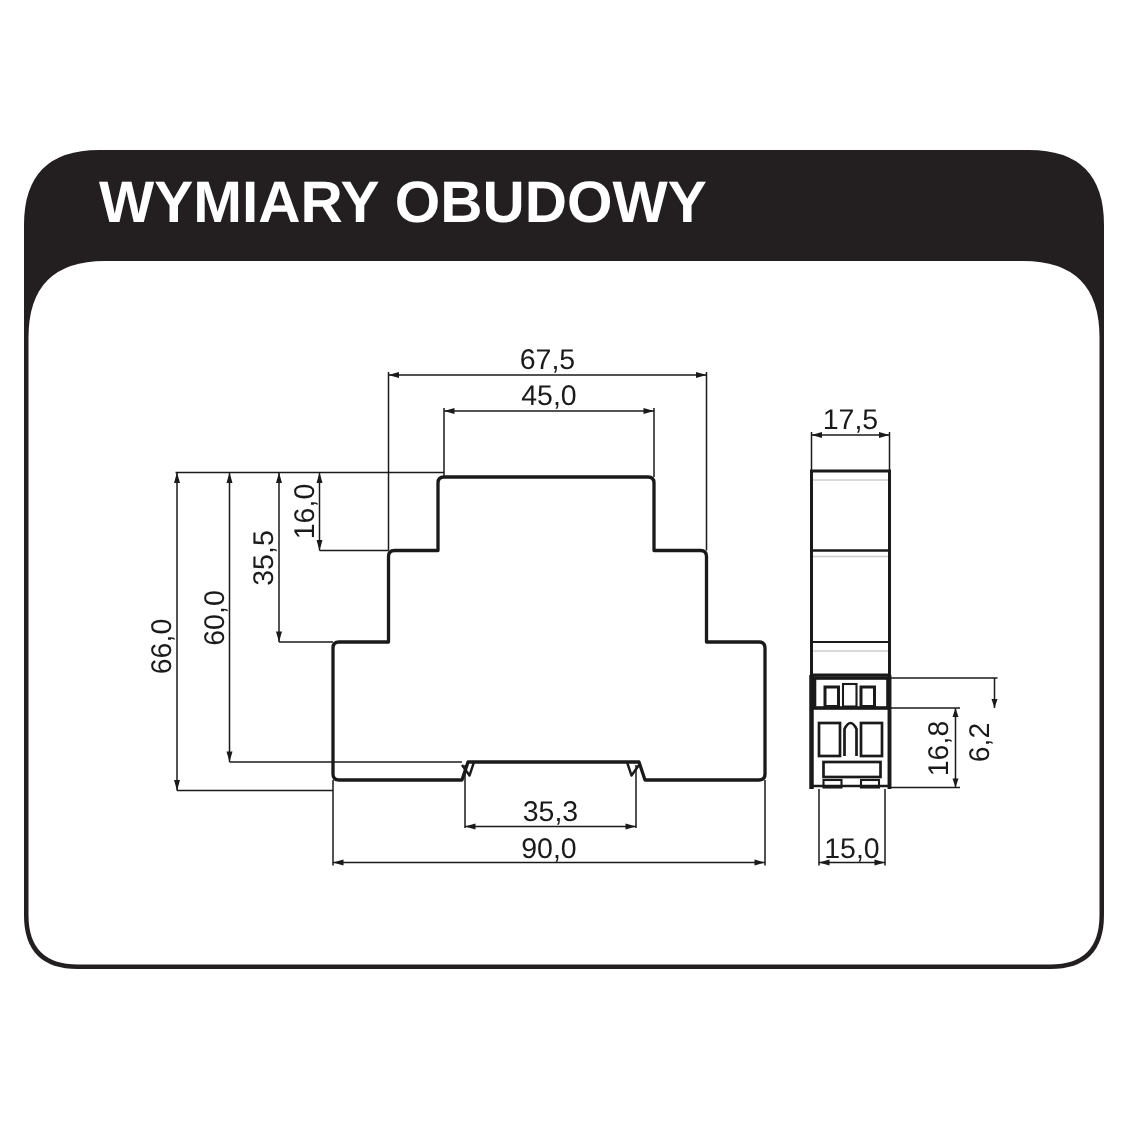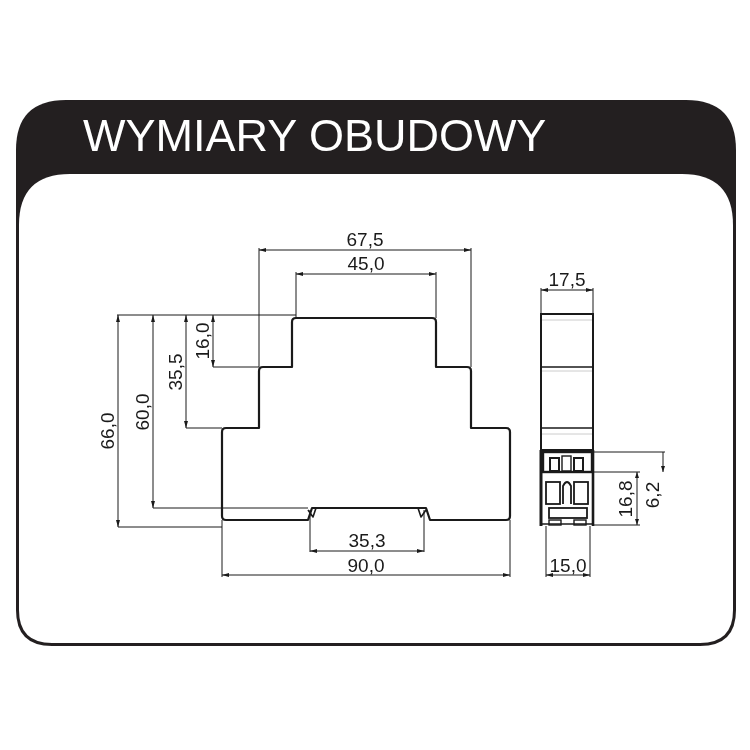--- a/index.html
+++ b/index.html
@@ -1,21 +1,21 @@
 <!DOCTYPE html>
 <html><head>
 <meta charset="utf-8">
 <style>
   html, body { margin: 0; padding: 0; background: #ffffff; }
   body { width: 750px; height: 750px; position: relative; overflow: hidden;
          font-family: "Liberation Sans", sans-serif; }
   .frame { position: absolute; left: 0; top: 0; width: 750px; height: 750px; }
-  .title { position: absolute; left: 83px; top: 108px; height: 56px; line-height: 56px;
-           color: #ffffff; font-family: "Liberation Sans", sans-serif; font-weight: normal;
-           font-size: 45px; letter-spacing: 0px; white-space: nowrap; }
+  .title { position: absolute; left: 66px; top: 108px; height: 56px; line-height: 56px;
+           color: #ffffff; font-family: "Liberation Sans", sans-serif; font-weight: bold;
+           font-size: 39px; letter-spacing: 0px; white-space: nowrap; }
   svg text { font-family: "Liberation Sans", sans-serif; fill: #1a1a1a; }
   .dim { font-size: 19px; }
 </style>
 </head>
 <body>
 
 <div class="frame">
   <svg width="750" height="750" viewBox="0 0 750 750" xmlns="http://www.w3.org/2000/svg">
 
     <g>

